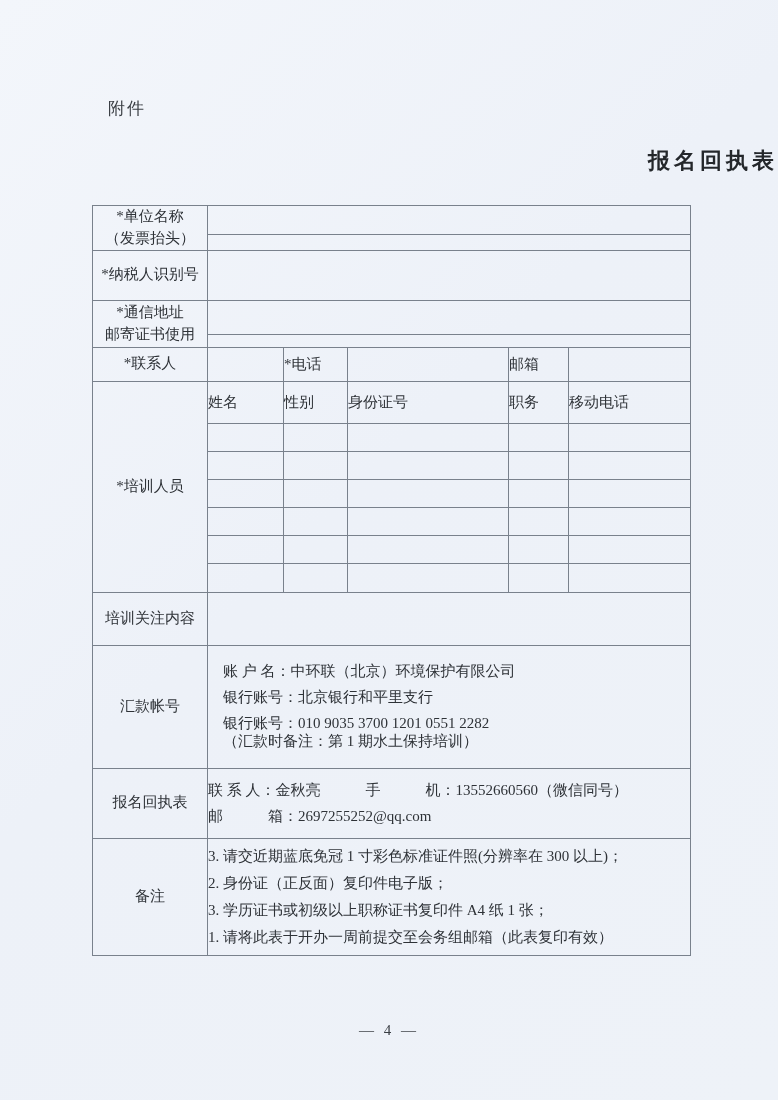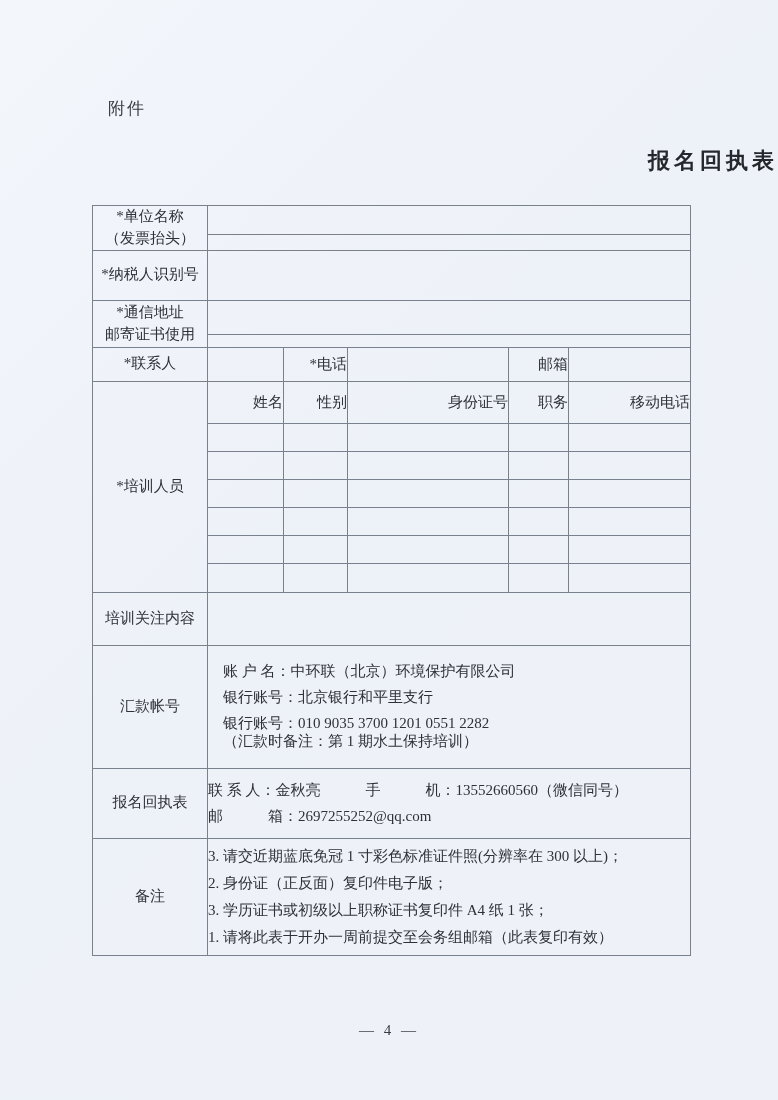--- a/index.html
+++ b/index.html
@@ -26,21 +26,21 @@
     width:598px;border-collapse:collapse;table-layout:fixed;
   }
   table.form td, table.form th{
     border:1px solid #79818c;
     padding:0;font-weight:normal;
     font-size:15px;color:#2e3237;
     vertical-align:middle;
   }
   .lbl{text-align:center;line-height:1.45;}
   .val{padding:0 12px;}
-  .ctr{text-align:right;}
+  .ctr{text-align:left;}
   .h28{height:28px;} .h15{height:15px;} .h50{height:50px;}
   .h34{height:34px;} .h13{height:13px;} .h42{height:42px;}
   .hrow{height:28px;} .hrow-last{height:29px;}
   .h53{height:53px;} .h123{height:123px;} .h70{height:70px;} .h117{height:117px;}
   .multiline{padding:8px 14px;line-height:1.0;}
   .multiline .ln{margin:0 0 11px 0;}
   .multiline .ln:last-child{margin-bottom:0;}
   .remit .ln{margin-bottom:11px;margin-left:15px;}
   .remit .ln3{margin-bottom:3px;}
   .remarks .ln{margin-bottom:12px;}

